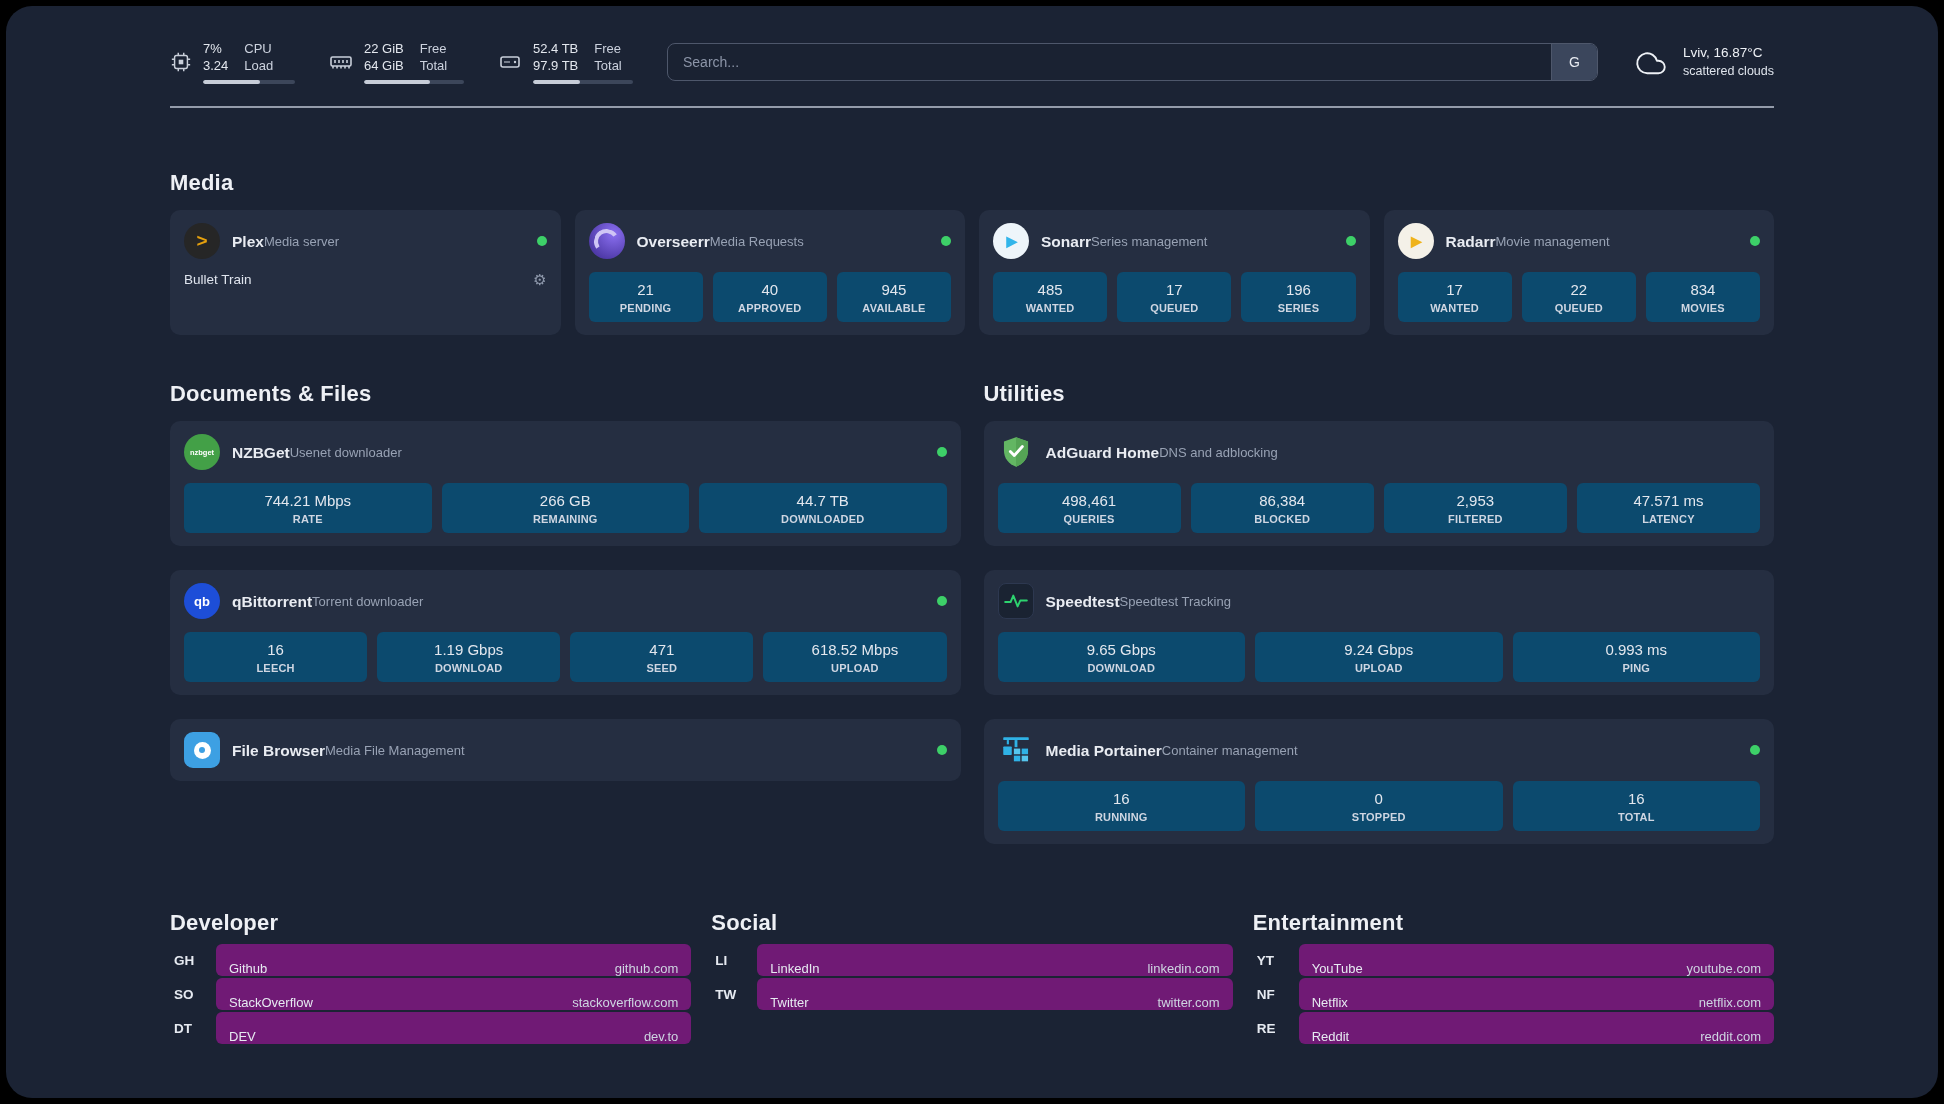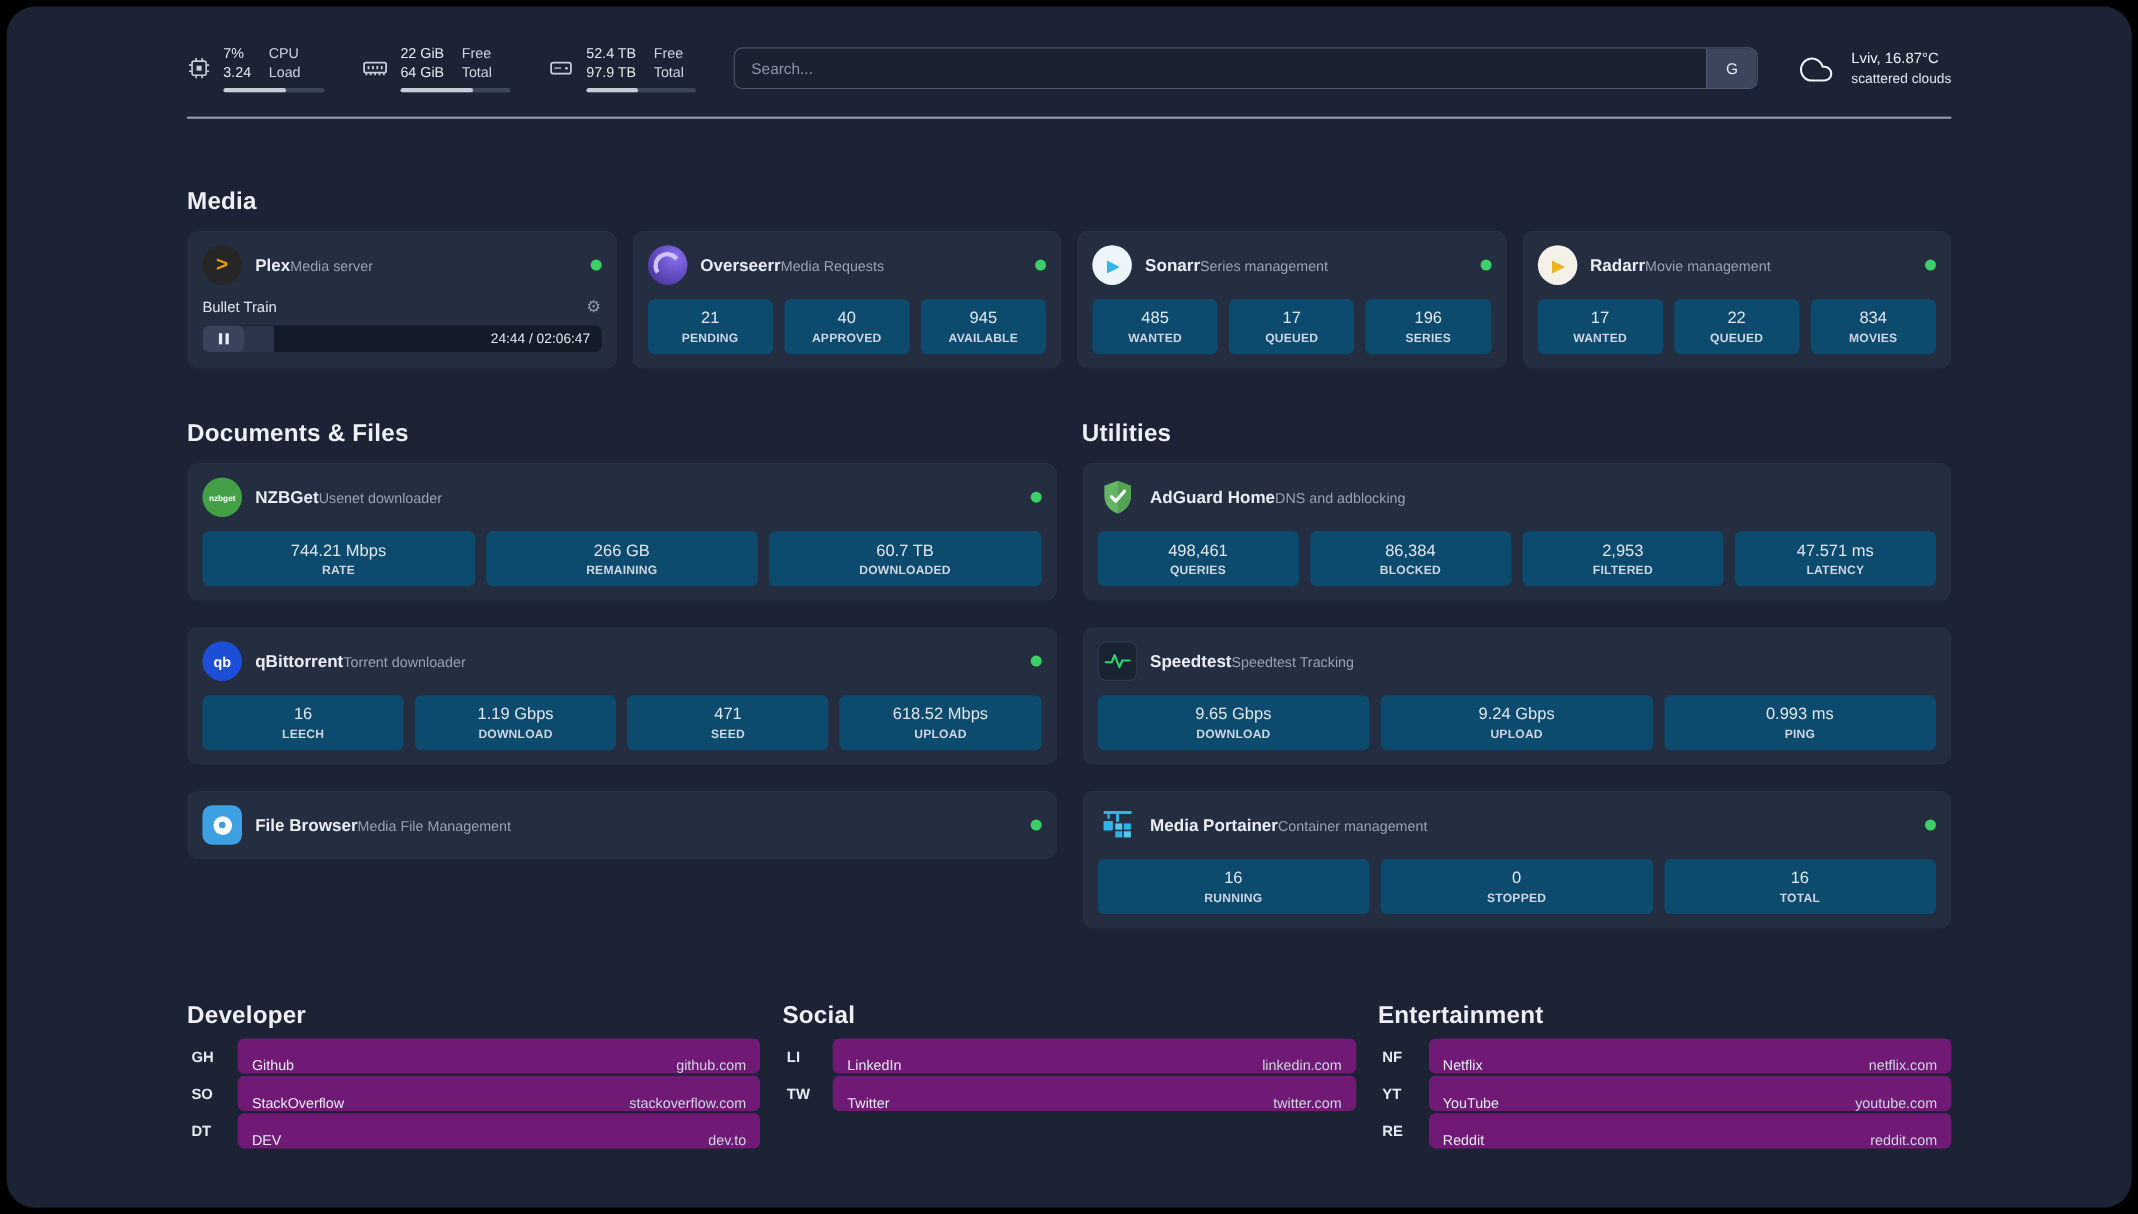--- a/index.html
+++ b/index.html
@@ -231,28 +231,20 @@
           <div class="titles">
             <div class="card-name">Plex</div>
             <div class="card-desc">Media server</div>
           </div>
           <span class="dot"></span>
         </div>
         <div class="plex-row2">
           <span class="now-playing">Bullet Train</span>
           <span class="gear">⚙</span>
         </div>
-        <div class="player">
-          <span class="fill"></span>
-          <button class="pausebtn">
-              <b></b>
-              <b></b>
-            </button>
-          <span class="ptime">24:44 / 02:06:47</span>
-        </div>
       </div>
 
       <div class="card">
         <div class="card-head">
           <span class="app-icon icon-overseerr"></span>
           <div class="titles">
             <div class="card-name">Overseerr</div>
             <div class="card-desc">Media Requests</div>
           </div>
           <span class="dot"></span>
@@ -342,21 +334,21 @@
           <div class="stats">
             <div class="tile">
               <div class="v">744.21 Mbps</div>
               <div class="l">RATE</div>
             </div>
             <div class="tile">
               <div class="v">266 GB</div>
               <div class="l">REMAINING</div>
             </div>
             <div class="tile">
-              <div class="v">60.7 TB</div>
+              <div class="v">44.7 TB</div>
               <div class="l">DOWNLOADED</div>
             </div>
           </div>
         </div>
 
         <div class="card">
           <div class="card-head">
             <span class="app-icon icon-qbit">qb</span>
             <div class="titles">
               <div class="card-name">qBittorrent</div>
@@ -545,34 +537,34 @@
         <span class="link-pill">
           <span class="link-name">Twitter</span>
           <span class="link-url">twitter.com</span>
         </span>
       </div>
     </div>
 
     <div>
       <div class="section-title">Entertainment</div>
       <div class="link-row">
+        <span class="link-abbr">YT</span>
+        <span class="link-pill">
+          <span class="link-name">YouTube</span>
+          <span class="link-url">youtube.com</span>
+        </span>
+      </div>
+      <div class="link-row">
         <span class="link-abbr">NF</span>
         <span class="link-pill">
           <span class="link-name">Netflix</span>
           <span class="link-url">netflix.com</span>
         </span>
       </div>
       <div class="link-row">
-        <span class="link-abbr">YT</span>
-        <span class="link-pill">
-          <span class="link-name">YouTube</span>
-          <span class="link-url">youtube.com</span>
-        </span>
-      </div>
-      <div class="link-row">
         <span class="link-abbr">RE</span>
         <span class="link-pill">
           <span class="link-name">Reddit</span>
           <span class="link-url">reddit.com</span>
         </span>
       </div>
     </div>
 
   </div>
 </div>

